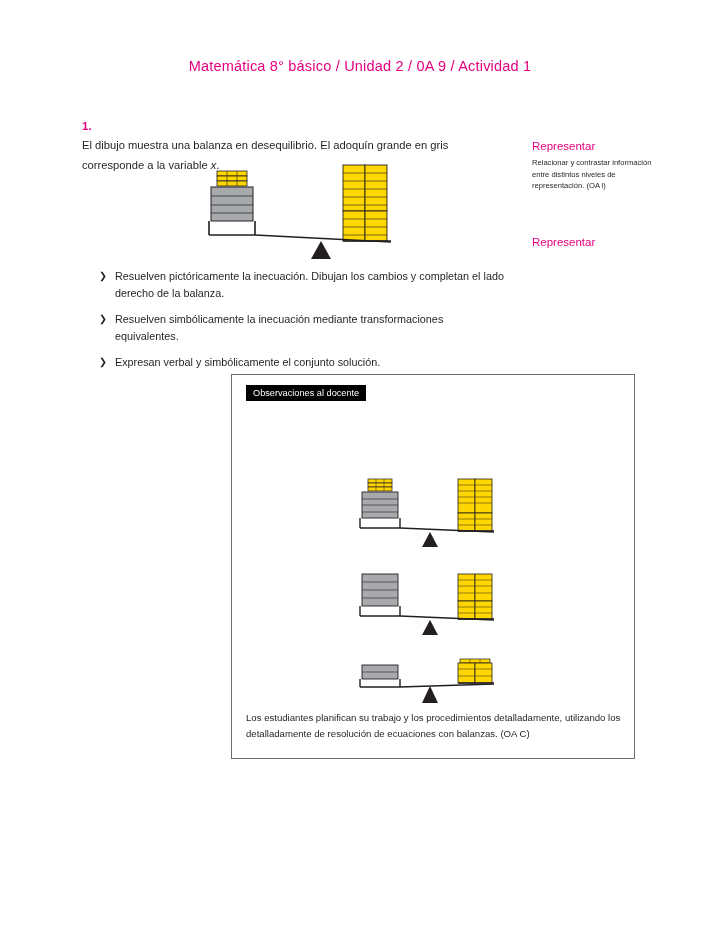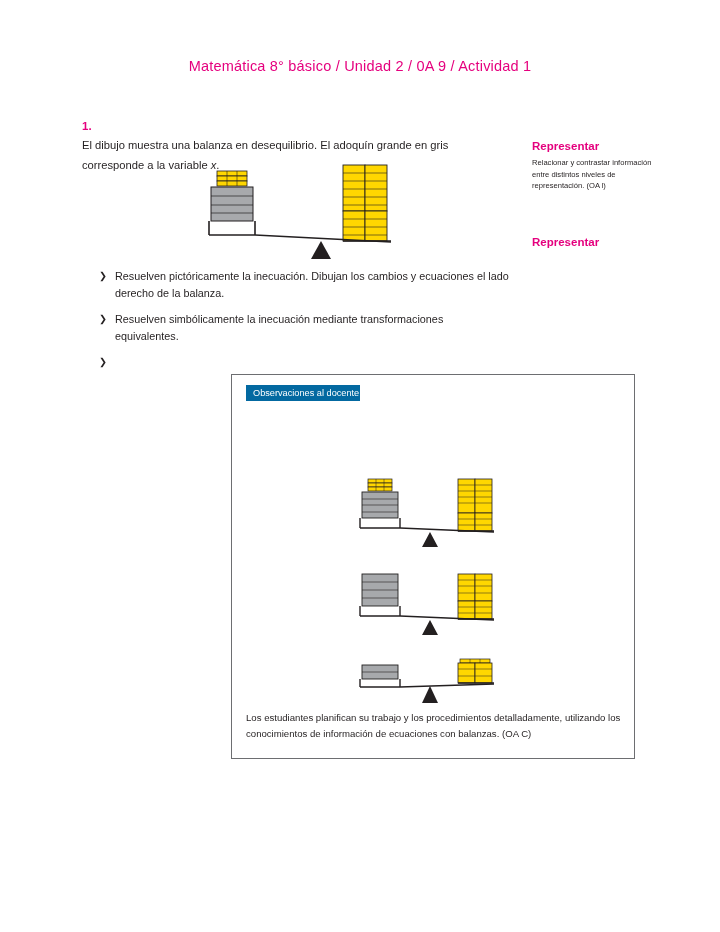--- a/index.html
+++ b/index.html
@@ -33,37 +33,37 @@
     font-size:11.2px; line-height:20px; color:#231f20;margin-top:16px;
   }
   .item-text .var { font-style:italic; }
 
   .bullets { position:absolute; left:99px; top:268px; width:410px; }
   .bullet { position:relative; padding-left:16px; margin-bottom:10px; font-size:10.8px; line-height:16.5px; }
   .bullet .chev { position:absolute; left:0; top:0px; color:#231f20; font-size:9.5px; }
 
   
   .note { position:absolute; width:120px; }
-  .note-title { color:#e5007e; font-size:11.5px; margin-bottom:5px;font-weight:bold; }
+  .note-title { color:#e5007e; font-size:11.5px; margin-bottom:5px; }
   .note-body { font-size:7.6px; line-height:11.5px; color:#231f20; }
   .note1 { left:532px; top:140px; }
   .note2 { left:532px; top:236px; }
 
   
   .balance { position:absolute; }
 
   
   .obs-box {
     position:absolute; left:231px; top:374px; width:404px; height:385px;
     border:1px solid #6d6e71;
   }
   .obs-label {
     position:absolute; left:14px; top:10px;
-    background:#0369a1; color:#ffffff; font-size:9.2px;
-    padding:3px 1px 3px 7px;
+    background:#000000; color:#ffffff; font-size:9.2px;
+    padding:3px 7px 3px 7px;
   }
   .obs-para {
     position:absolute; left:14px; top:38px; width:372px;
     font-size:10px; line-height:17px; color:#231f20;
   }
   .obs-foot {
     position:absolute; left:14px; top:335px; width:382px;
     font-size:9.6px; line-height:16px; color:#231f20;
   }
 
@@ -129,28 +129,29 @@
         <line x1="196" y1="79" x2="196" y2="79" stroke="#231f20" stroke-width="1.6"></line>
         <line x1="148" y1="78" x2="196" y2="78" stroke="#231f20" stroke-width="1.6"></line>
         <polygon points="116,96 126,78 136,96" fill="#231f20"></polygon>
       </g>
     </svg>
   </div>
 
   <div class="bullets">
     <div class="bullet">
       <span class="chev">❯</span>
-      <span>Resuelven pictóricamente la inecuación. Dibujan los cambios y ecuaciones el lado derecho de la balanza.</span>
+      <span>Resuelven pictóricamente la inecuación. Dibujan los cambios y completan el lado derecho de la balanza.</span>
     </div>
     <div class="bullet">
       <span class="chev">❯</span>
       <span>Resuelven simbólicamente la inecuación mediante transformaciones equivalentes.</span>
     </div>
     <div class="bullet">
       <span class="chev">❯</span>
+      <span>Expresan verbal y simbólicamente el conjunto solución.</span>
     </div>
   </div>
 
   <div class="note note1">
     <div class="note-title">Representar</div>
     <div class="note-body">Relacionar y contrastar información entre distintos niveles de representación. (OA l)</div>
   </div>
   <div class="note note2">
     <div class="note-title">Representar</div>
   </div>
@@ -231,17 +232,17 @@
 
         <line x1="18" y1="26" x2="18" y2="34" stroke="#231f20" stroke-width="1.4"></line>
         <line x1="58" y1="26" x2="58" y2="34" stroke="#231f20" stroke-width="1.4"></line>
         <line x1="18" y1="34" x2="58" y2="34" stroke="#231f20" stroke-width="1.4"></line>
         <line x1="58" y1="34" x2="152" y2="31" stroke="#231f20" stroke-width="1.4"></line>
         <line x1="116" y1="30" x2="152" y2="30" stroke="#231f20" stroke-width="1.4"></line>
         <polygon points="80,50 88,33 96,50" fill="#231f20"></polygon>
       </svg>
     </div>
 
-    <div class="obs-foot">Los estudiantes planifican su trabajo y los procedimientos detalladamente, utilizando los conocimientos de información de ecuaciones con balanzas. (OA C)</div>
+    <div class="obs-foot">Los estudiantes planifican su trabajo y los procedimientos detalladamente, utilizando los detalladamente de resolución de ecuaciones con balanzas. (OA C)</div>
   </div>
 
 
 </div>
 
 </body></html>

